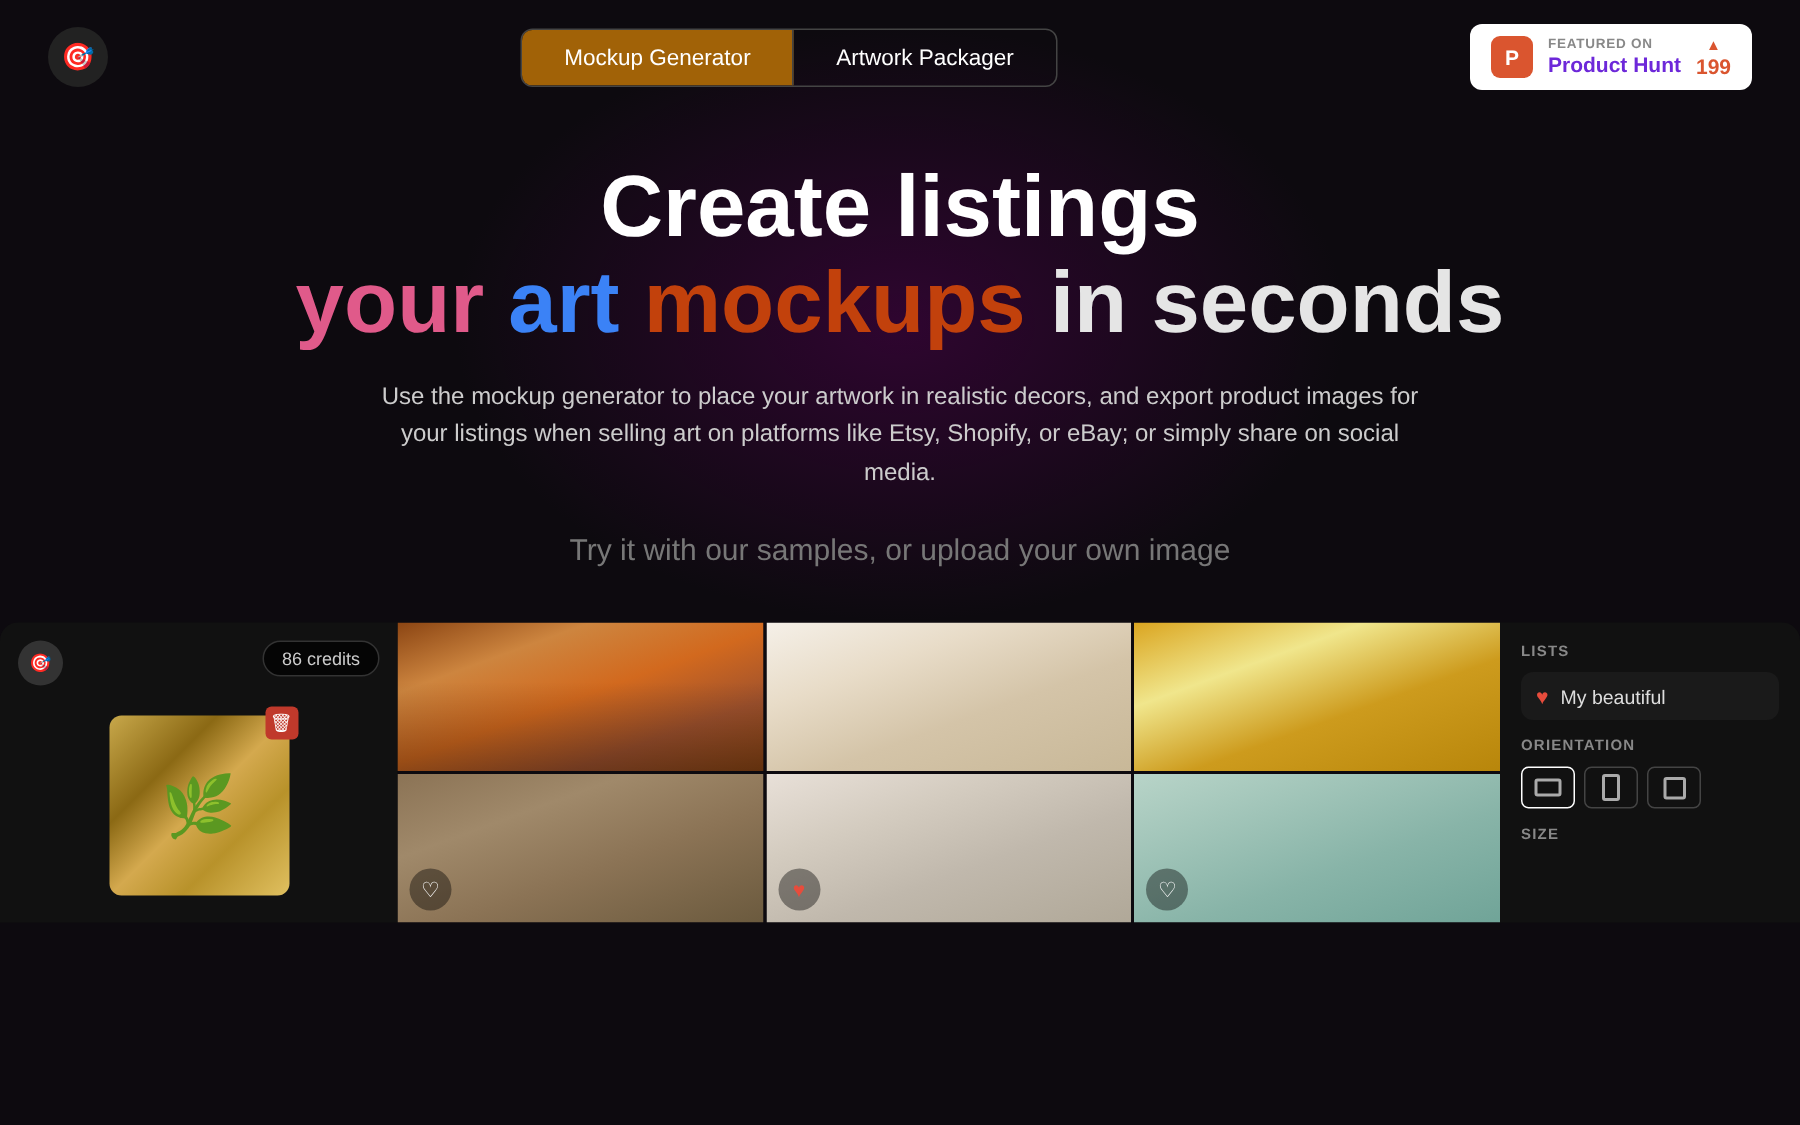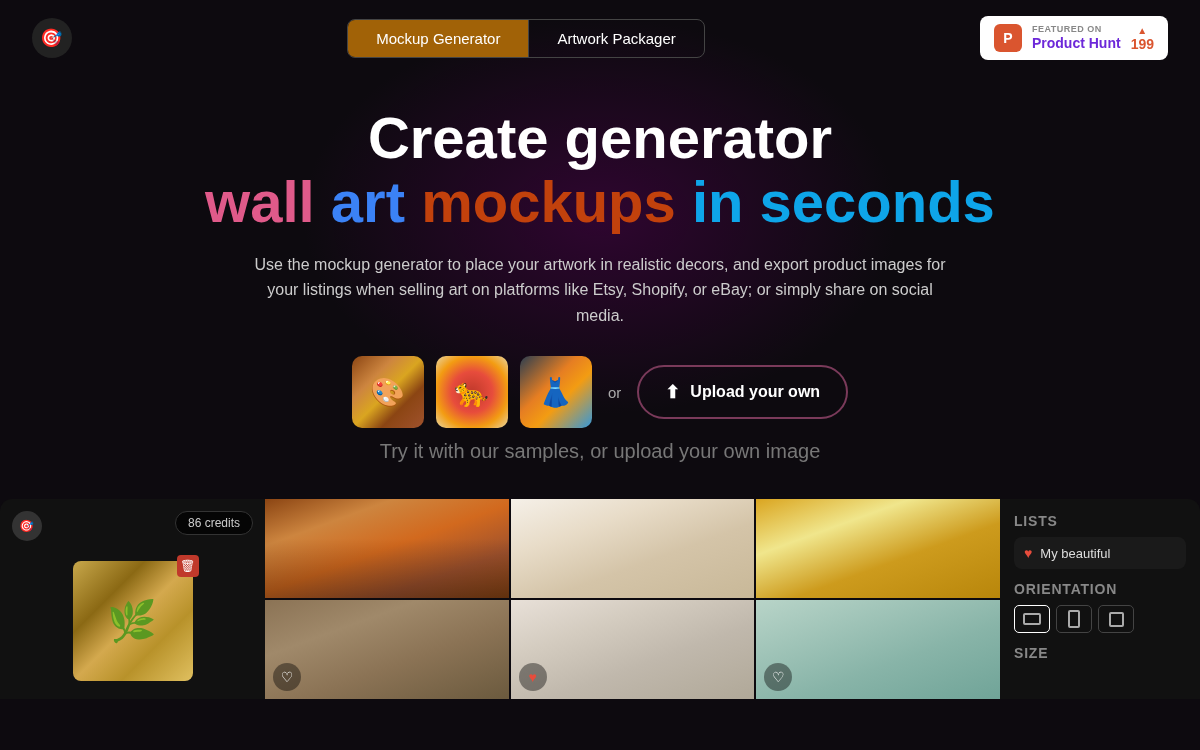--- a/index.html
+++ b/index.html
@@ -156,21 +156,21 @@
     .hero-title-line2 {
       font-size: 58px;
       font-weight: 800;
       line-height: 1.1;
       margin-bottom: 18px;
     }
 
     .word-wall { color: #e05a8a; }
     .word-art { color: #3b82f6; }
     .word-mockups { color: #c2410c; }
-    .word-in-seconds { color: #0ea5e9; }
+    .word-in-seconds { color: #e5e5e5; }
 
     .hero-subtitle {
       font-size: 16px;
       color: #ccc;
       line-height: 1.6;
       max-width: 700px;
       margin: 4px auto 28px;
     }
 
     
@@ -398,21 +398,21 @@
     
     .right-sidebar {
       width: 200px;
       background: #111;
       flex-shrink: 0;
       border-radius: 0 12px 0 0;
       padding: 14px;
     }
 
     .sidebar-section-title {
-      font-size: 14px;
+      font-size: 10px;
       font-weight: 600;
       color: #888;
       text-transform: uppercase;
       letter-spacing: 0.8px;
       margin-bottom: 8px;
     }
 
     .favorites-item {
       display: flex;
       align-items: center;
@@ -494,45 +494,33 @@
       <span class="ph-name">Product Hunt</span>
     </div>
     <div class="ph-count">
       <span class="ph-arrow">▲</span>
       <span class="ph-num">199</span>
     </div>
   </div>
 </header>
 
 <section class="hero">
-  <div class="hero-title-line1">Create generator</div>
+  <div class="hero-title-line1">Create listings</div>
   <div class="hero-title-line2">
-    <span class="word-wall">wall</span>
+    <span class="word-wall">your</span>
     <span> </span>
     <span class="word-art">art</span>
     <span> </span>
     <span class="word-mockups">mockups</span>
     <span> </span>
     <span class="word-in-seconds">in seconds</span>
   </div>
 
   <p class="hero-subtitle">Use the mockup generator to place your artwork in realistic decors, and export product images for your listings when selling art on platforms like Etsy, Shopify, or eBay; or simply share on social media.</p>
 
-  <div class="sample-row">
-    <div class="sample-thumb sample-thumb-1"></div>
-    <div class="sample-thumb sample-thumb-2"></div>
-    <div class="sample-thumb sample-thumb-3"></div>
-
-    <span class="or-text">or</span>
-
-    <button class="upload-btn">
-      <span class="upload-icon">⬆</span>
-      <span>Upload your own</span>
-    </button>
-  </div>
 
   <p class="sample-hint">Try it with our samples, or upload your own image</p>
 </section>
 
 <div class="preview-section">
 
   <div class="left-panel">
     <div class="logo-small">🎯</div>
     <div class="credits-badge">86 credits</div>
     <div class="artwork-preview">

